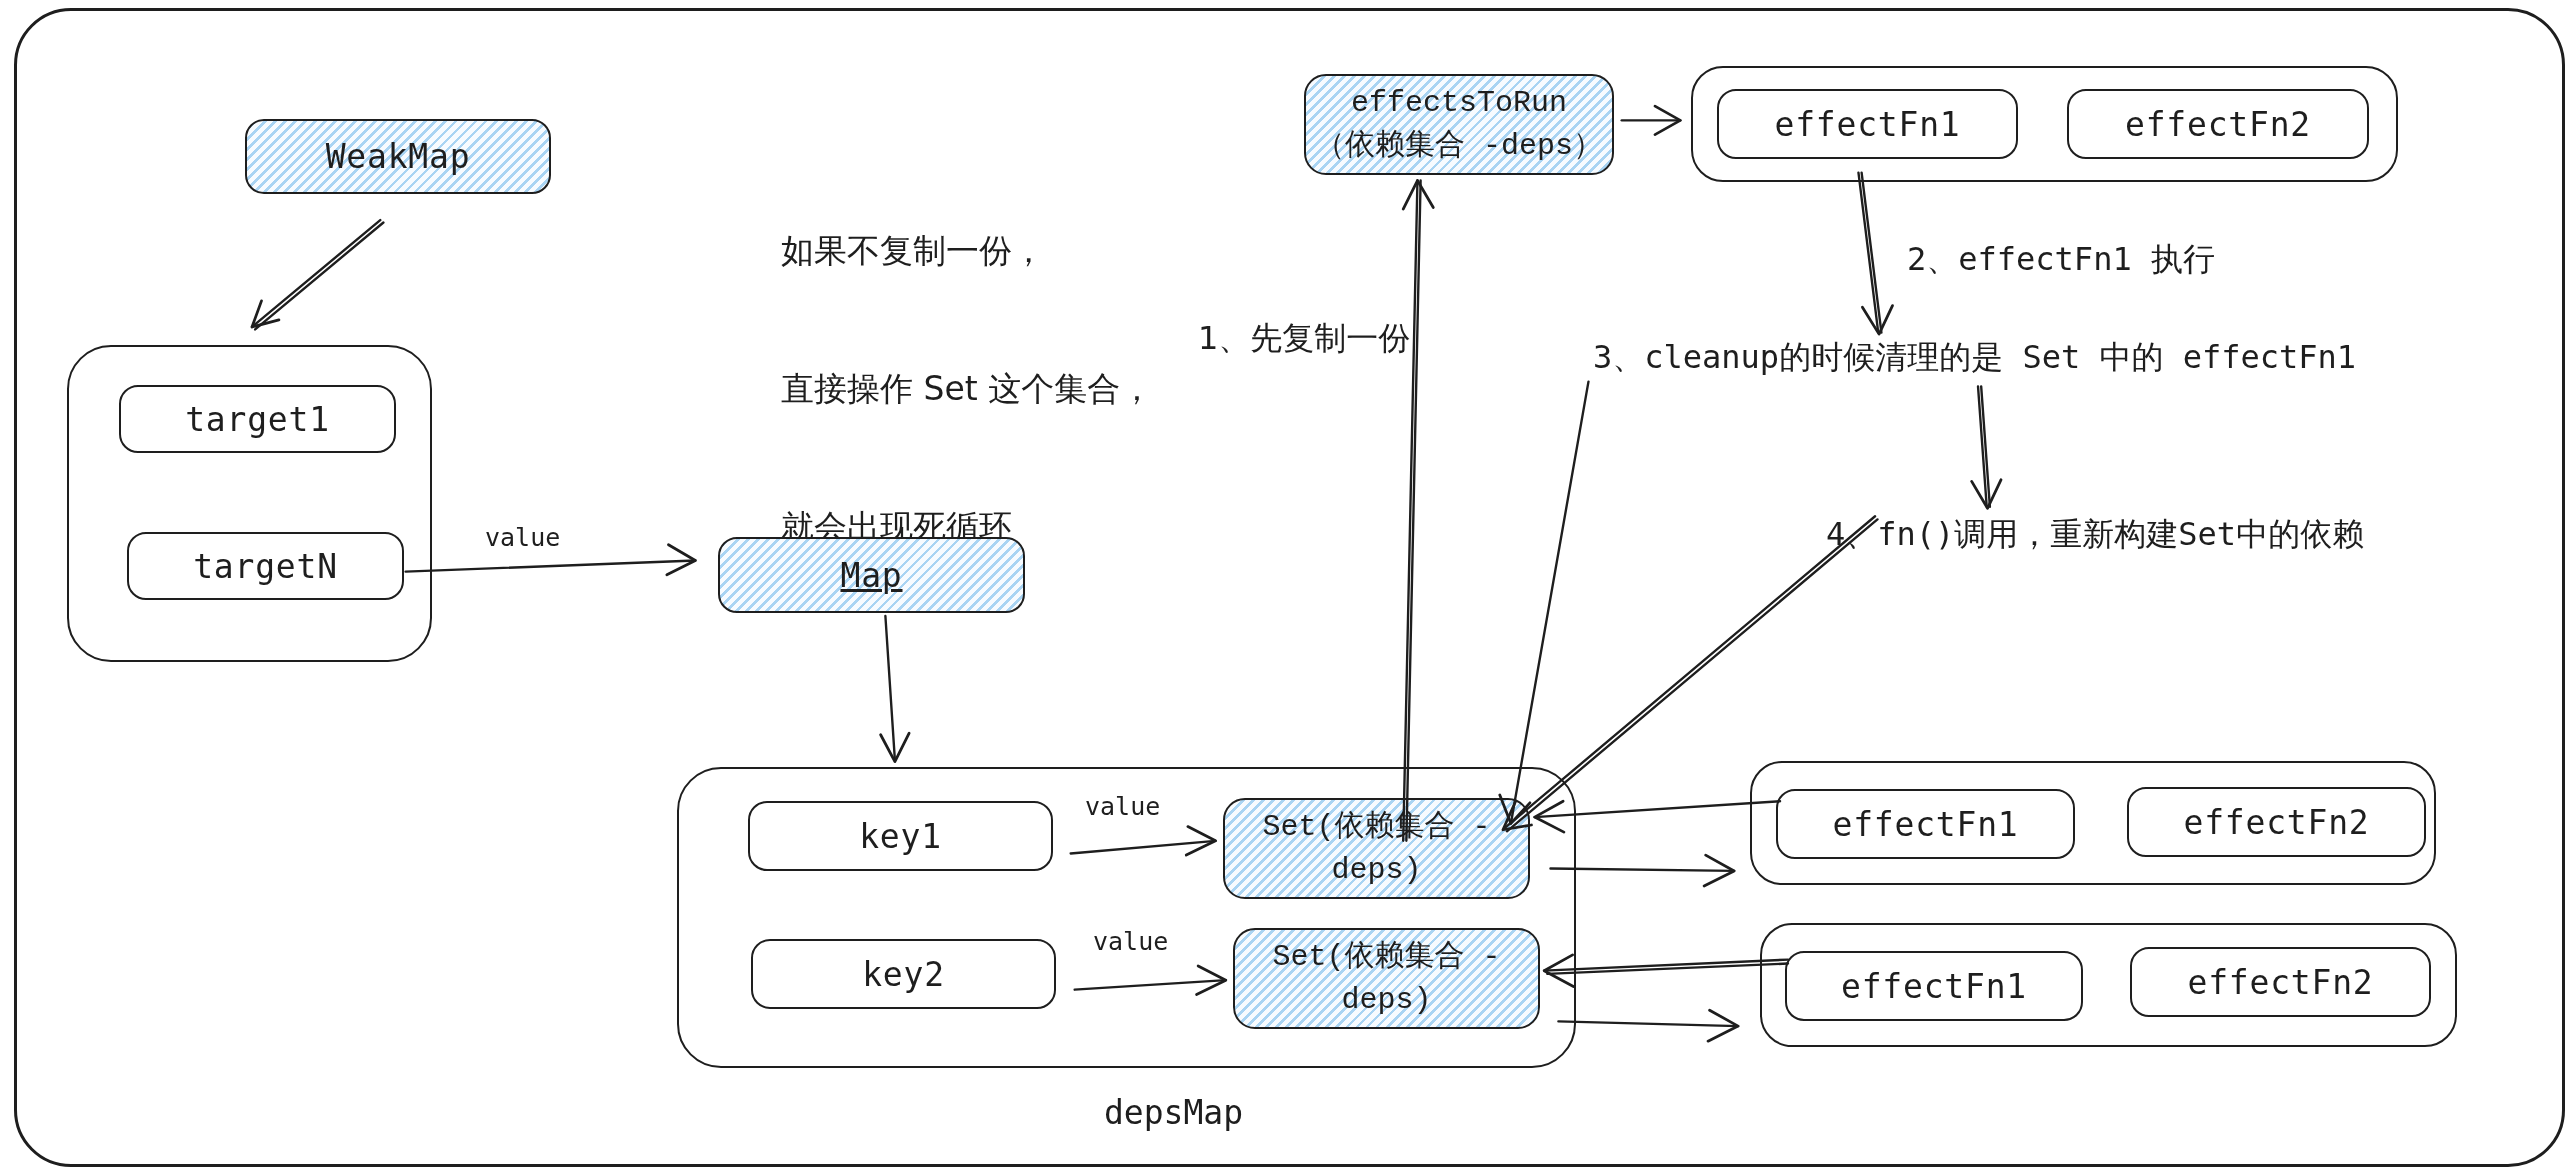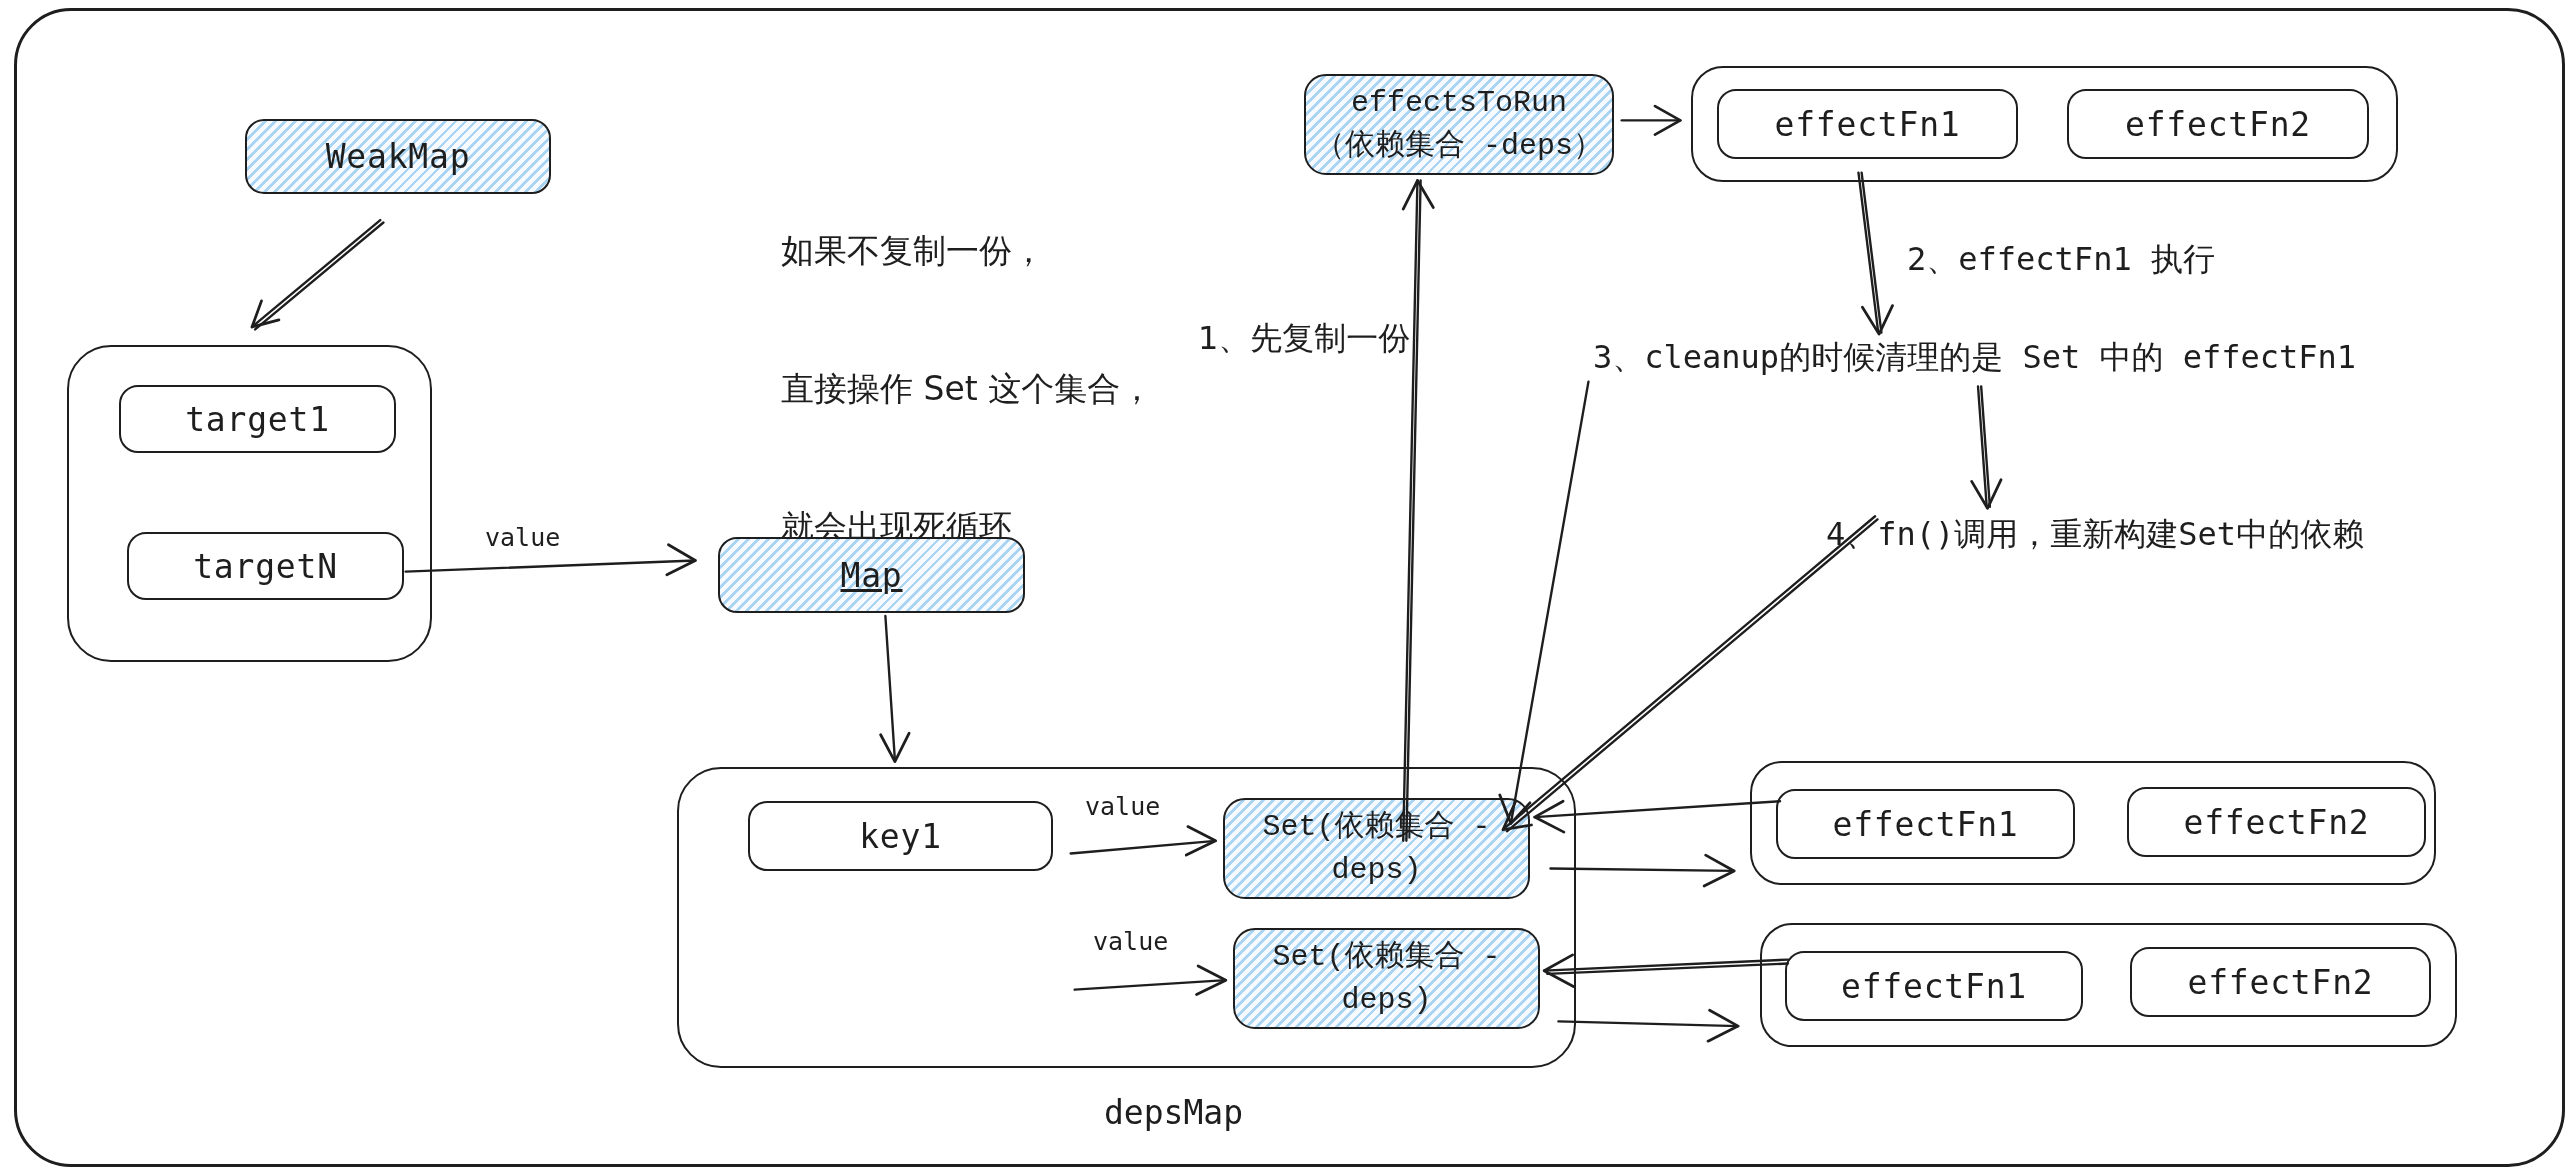--- a/index.html
+++ b/index.html
@@ -81,20 +81,23 @@
   <div class="abs annot" style="left:1826px;top:513px;">4、fn()调用，重新构建Set中的依赖</div>
 
   <div class="abs container-box r55" style="left:677px;top:767px;width:899px;height:301px;"></div>
   <div class="abs node r24 lbl" style="left:748px;top:801px;width:305px;height:70px;">
     <span>key1</span>
   </div>
   <div class="abs node hatch r28 two-line" style="left:1223px;top:798px;width:307px;height:101px;">
     <div>Set(依赖集合 -</div>
     <div>deps)</div>
   </div>
+  <div class="abs node r24 lbl" style="left:751px;top:939px;width:305px;height:70px;">
+    <span>key2</span>
+  </div>
   <div class="abs node hatch r28 two-line" style="left:1233px;top:928px;width:307px;height:101px;">
     <div>Set(依赖集合 -</div>
     <div>deps)</div>
   </div>
 
   <div class="abs value-lbl" style="left:1085px;top:792px;">value</div>
   <div class="abs value-lbl" style="left:1093px;top:927px;">value</div>
 
   <div class="abs caption" style="left:1053px;top:1093px;width:190px;text-align:right;">depsMap</div>
 

